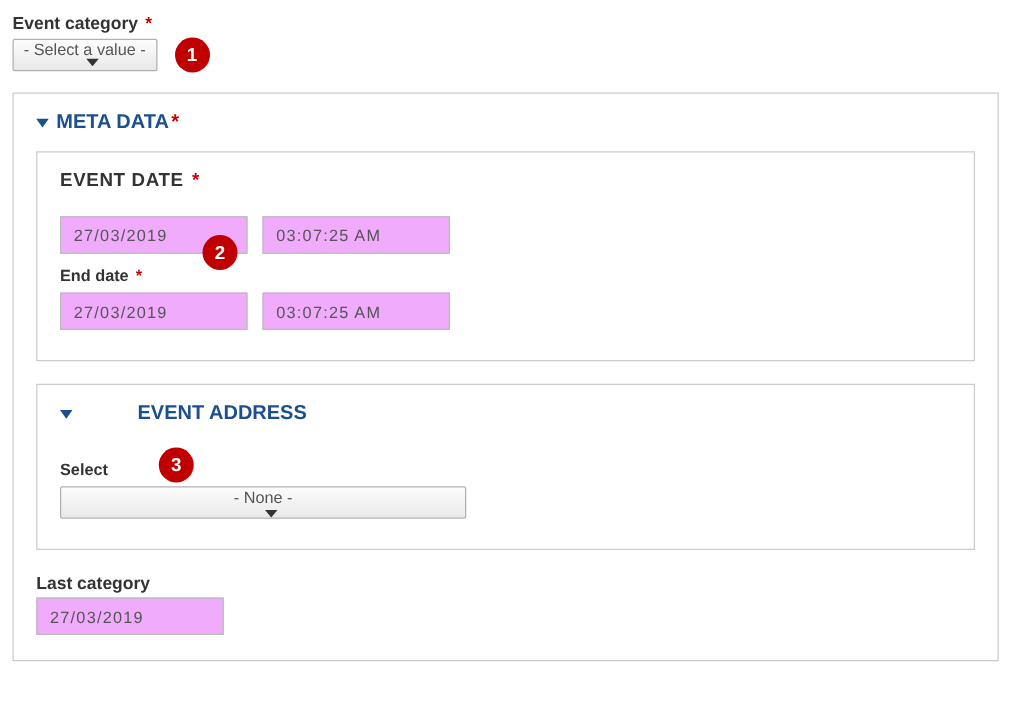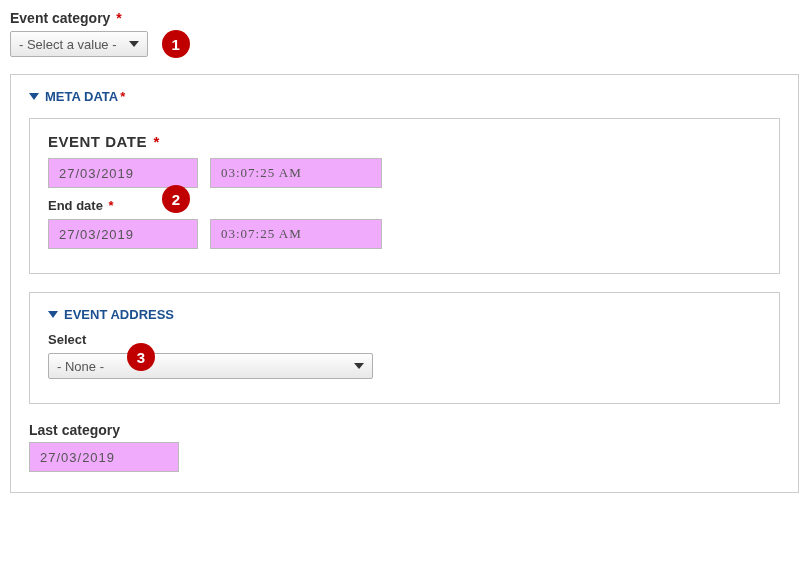--- a/index.html
+++ b/index.html
@@ -27,20 +27,21 @@
     display: inline-flex;
     align-items: center;
     background: linear-gradient(to bottom, #fdfdfd 0%, #e8e8e8 100%);
     border: 1px solid #b0b0b0;
     border-radius: 2px;
     height: 26px;
     padding: 0 8px;
     cursor: pointer;
     color: #555;
     font-size: 13px;
+    flex-direction: column;
   }
   .select-box .caret {
     margin-left: 12px;
     width: 0;
     height: 0;
     border-left: 5px solid transparent;
     border-right: 5px solid transparent;
     border-top: 6px solid #333;
   }
   .select-box.wide {
@@ -52,21 +53,21 @@
     align-items: center;
     margin-bottom: 16px;
   }
   .panel {
     border: 1px solid #ccc;
     padding: 14px 18px 20px 18px;
   }
   .fieldset-title {
     color: #1b4f8f;
     font-weight: bold;
-    font-size: 13px;
+    font-size: 16px;
     margin-bottom: 14px;
     display: flex;
     align-items: center;
   }
   .fieldset-title .tri {
     width: 0;
     height: 0;
     border-left: 5px solid transparent;
     border-right: 5px solid transparent;
     border-top: 7px solid #1b4f8f;
@@ -75,39 +76,39 @@
   .sub-panel {
     border: 1px solid #ccc;
     padding: 14px 18px 24px 18px;
     margin-bottom: 18px;
   }
   .legend {
     color: #333;
     font-weight: bold;
     font-size: 15px;
     letter-spacing: 0.5px;
-    margin-bottom: 8px;
+    margin-bottom: 20px;
   }
   .sub-label {
     font-weight: bold;
     font-size: 13px;
     margin-bottom: 6px;
     margin-top: 2px;
   }
   .text-input {
     border: 1px solid #bbb;
     height: 30px;
     padding: 0 10px;
     font-size: 13px;
     color: #555;
     letter-spacing: 1px;
     background: #f0abfc;
   }
   .date-input { width: 150px; }
-  .time-input { width: 172px; font-family: Liberation Serif, serif; }
+  .time-input { width: 150px; }
   .input-row {
     display: flex;
     gap: 12px;
     margin-bottom: 10px;
   }
   .marker {
     width: 28px;
     height: 28px;
     border-radius: 50%;
     background: #c00000;
@@ -163,21 +164,21 @@
       <span>End date</span>
       <span class="required-star">*</span>
     </div>
     <div class="input-row" style="margin-bottom:0;">
       <input class="text-input date-input" value="27/03/2019" style="">
       <input class="text-input time-input" value="03:07:25 AM" style="">
     </div>
   </div>
 
   <div class="sub-panel pos-rel">
-    <div class="fieldset-title" style="margin-bottom:10px;">
+    <div class="fieldset-title" style="margin-bottom:28px;gap:46px;">
       <span class="tri"></span>
       <span>EVENT ADDRESS</span>
     </div>
     <div class="sub-label">Select</div>
     <div class="select-box wide">
       <span>- None -</span>
       <span class="caret"></span>
     </div>
     <span class="marker marker-abs" style="left:97px; top:50px;">3</span>
   </div>

